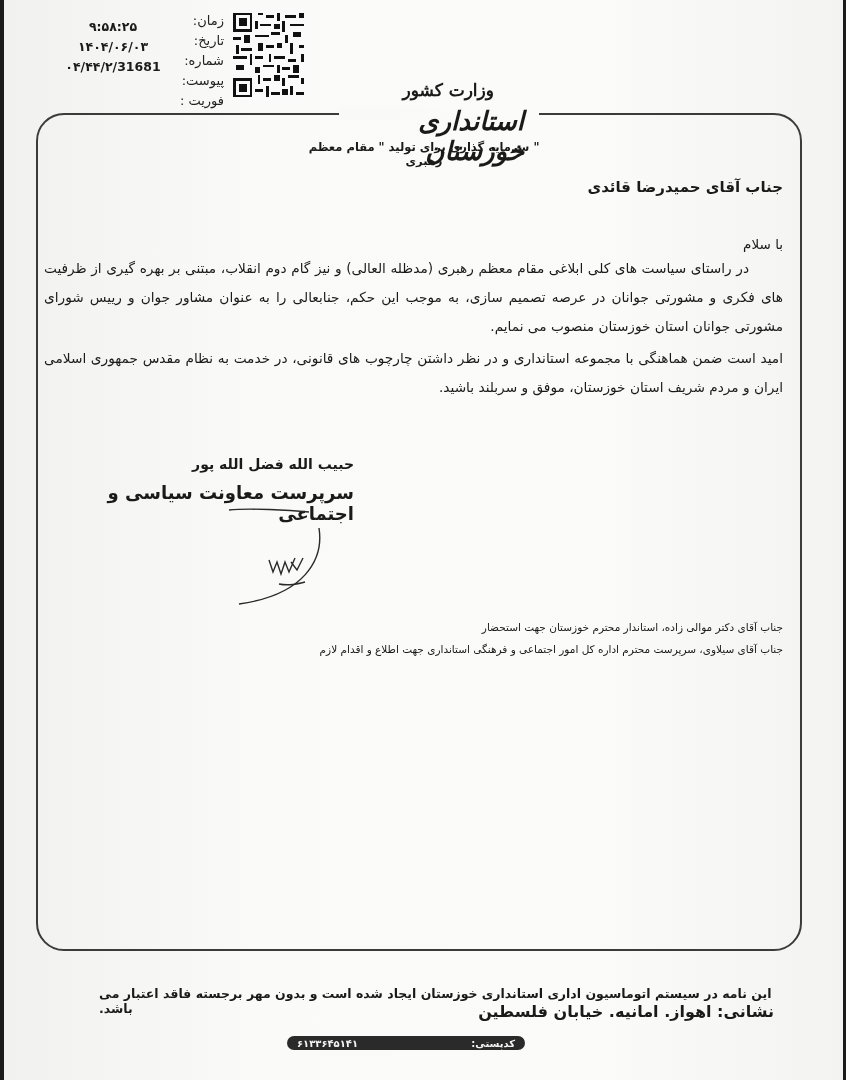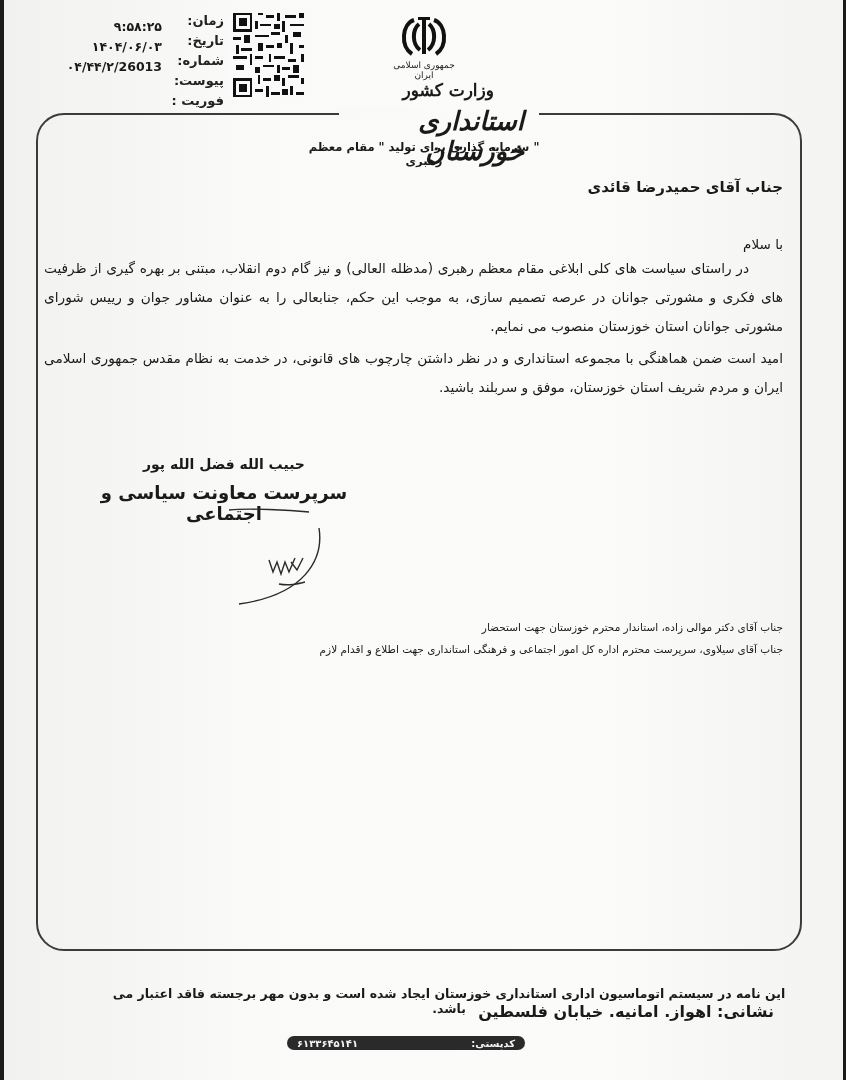--- a/index.html
+++ b/index.html
@@ -10,22 +10,22 @@
     color:#1a1a1a;
   }
   .edge-left { position:absolute; left:0; top:0; width:4px; height:1080px; background:#1b1b1b; }
   .edge-right { position:absolute; right:0; top:0; width:3px; height:1080px; background:#1b1b1b; }
   .page { position:absolute; left:4px; top:0; width:839px; height:1080px;
     background:linear-gradient(90deg,#f1f1ef 0%,#fafaf9 30%,#fbfbfa 70%,#f3f3f1 100%); }
 
   
   .meta { position:absolute; left:60px; top:10px; width:160px; direction:rtl; }
   .meta-row { display:flex; height:20px; align-items:center; font-size:13px; }
-  .meta-label { width:62px; text-align:right; color:#222; font-weight:bold; letter-spacing:1px; }
-  .meta-value { flex:1; text-align:right; direction:ltr; font-weight:bold; font-size:12.5px; padding-left:0;margin-top:12px; }
+  .meta-label { width:62px; text-align:right; color:#222; font-weight:normal; letter-spacing:1px; }
+  .meta-value { flex:1; text-align:center; direction:ltr; font-weight:bold; font-size:12.5px; padding-left:0;margin-top:12px; }
 
   .qr { position:absolute; left:226px; top:10px; width:80px; height:90px; }
 
   .emblem { position:absolute; left:380px; top:14px; width:80px; text-align:center; }
   .emblem svg { display:block; margin:0 auto; }
   .emblem-caption { font-family:"DejaVu Serif", serif; font-size:9px; margin-top:2px; direction:rtl; }
   .ministry { position:absolute; left:360px; top:80px; width:130px; text-align:right;
     font-family:"DejaVu Serif", serif; font-weight:bold; font-size:17px; direction:rtl; }
   .governorate { position:absolute; left:330px; top:106px; width:190px; text-align:right;
     font-family:"DejaVu Serif", serif; font-weight:bold; font-style:italic; font-size:26px; direction:rtl; }
@@ -38,28 +38,28 @@
     background:linear-gradient(90deg,#f9f9f8,#fbfbfa); }
 
   .body-text { position:absolute; direction:rtl; text-align:center; font-family:"DejaVu Sans", sans-serif; }
   .salutation { right:60px; top:178px; font-weight:bold; font-size:15px; }
   .greeting { right:60px; top:236px; font-size:13.5px; }
   .para { right:60px; left:40px; font-size:13.7px; line-height:29px; text-align:justify; text-align-last:right; }
   .para1 { top:254px; }
   .para2 { top:340px; }
   .para1 .first { padding-right:34px; }
 
-  .signer { position:absolute; left:90px; top:456px; width:260px; direction:rtl; text-align:center; }
+  .signer { position:absolute; left:90px; top:456px; width:260px; direction:rtl; }
   .signer-name { font-weight:bold; font-size:14px; }
   .signer-title { font-weight:bold; font-size:18px; margin-top:10px; }
   .signature { position:absolute; left:115px; top:500px; width:220px; height:110px; }
 
   .cc { position:absolute; right:60px; top:616px; direction:rtl; text-align:right; font-size:10.5px; line-height:22px; }
 
-  .footer-note { position:absolute; left:95px; top:986px; width:700px; direction:rtl; text-align:center;
+  .footer-note { position:absolute; left:95px; top:986px; width:700px; direction:rtl; text-align:left;
     font-weight:bold; font-size:12.5px; }
   .footer-lines { position:absolute; left:270px; top:1004px; width:500px; direction:rtl; 
     font-size:16px; font-weight:bold; line-height:16px; }
   .postal-bar { position:absolute; left:283px; top:1036px; width:238px; height:14px; background:#2a2a2a;
     border-radius:8px; color:#f4f4f4; font-size:10px; font-weight:bold; direction:rtl;
     display:flex; align-items:center; justify-content:space-between; padding:0 10px; box-sizing:border-box; }
 </style>
 </head>
 <body>
 
@@ -70,21 +70,21 @@
     <div class="meta-row">
       <span class="meta-label">زمان:</span>
       <span class="meta-value">۹:۵۸:۲۵</span>
     </div>
     <div class="meta-row">
       <span class="meta-label">تاریخ:</span>
       <span class="meta-value">۱۴۰۴/۰۶/۰۳</span>
     </div>
     <div class="meta-row">
       <span class="meta-label">شماره:</span>
-      <span class="meta-value">۰۴/۴۴/۲/26013</span>
+      <span class="meta-value">۰۴/۴۴/۲/31681</span>
     </div>
     <div class="meta-row">
       <span class="meta-label">پیوست:</span>
       <span class="meta-value"></span>
     </div>
     <div class="meta-row">
       <span class="meta-label">فوریت :</span>
       <span class="meta-value"></span>
     </div>
   </div>
@@ -142,33 +142,20 @@
         <rect x="26" y="25" width="1" height="2"></rect>
       <rect x="9" y="29" width="3" height="1"></rect>
         <rect x="13" y="28" width="1" height="4"></rect>
         <rect x="15" y="30" width="3" height="1"></rect>
         <rect x="19" y="29" width="2" height="2"></rect>
         <rect x="22" y="28" width="1" height="3"></rect>
         <rect x="24" y="30" width="3" height="1"></rect>
     </g>
   </svg>
 
-  <div class="emblem">
-    <svg width="60" height="44" viewBox="0 0 60 44">
-      <g fill="none" stroke="#111" stroke-width="4">
-        <path d="M20 6 C8 10 6 32 18 40"></path>
-        <path d="M40 6 C52 10 54 32 42 40"></path>
-        <path d="M25 10 C18 16 18 30 26 36"></path>
-        <path d="M35 10 C42 16 42 30 34 36"></path>
-      </g>
-      <rect x="28" y="4" width="4" height="36" fill="#111"></rect>
-      <rect x="24" y="3" width="12" height="3" fill="#111"></rect>
-    </svg>
-    <div class="emblem-caption">جمهوری اسلامی ایران</div>
-  </div>
   <div class="ministry">وزارت کشور</div>
 
   <div class="frame"></div>
   <div class="frame-gap"></div>
   <div class="governorate">استانداری خوزستان</div>
   <div class="slogan">" سرمایه گذاری برای تولید " مقام معظم رهبری</div>
 
   <div class="body-text salutation">جناب آقای حمیدرضا قائدی</div>
   <div class="body-text greeting">با سلام</div>
   <div class="body-text para para1"><span class="first">در راستای سیاست های کلی ابلاغی مقام معظم رهبری (مدظله العالی) و نیز گام دوم انقلاب، مبتنی بر بهره گیری از ظرفیت های فکری و مشورتی جوانان در عرصه تصمیم سازی، به موجب این حکم، جنابعالی را به عنوان مشاور جوان و رییس شورای مشورتی جوانان استان خوزستان منصوب می نمایم.</span></div>

